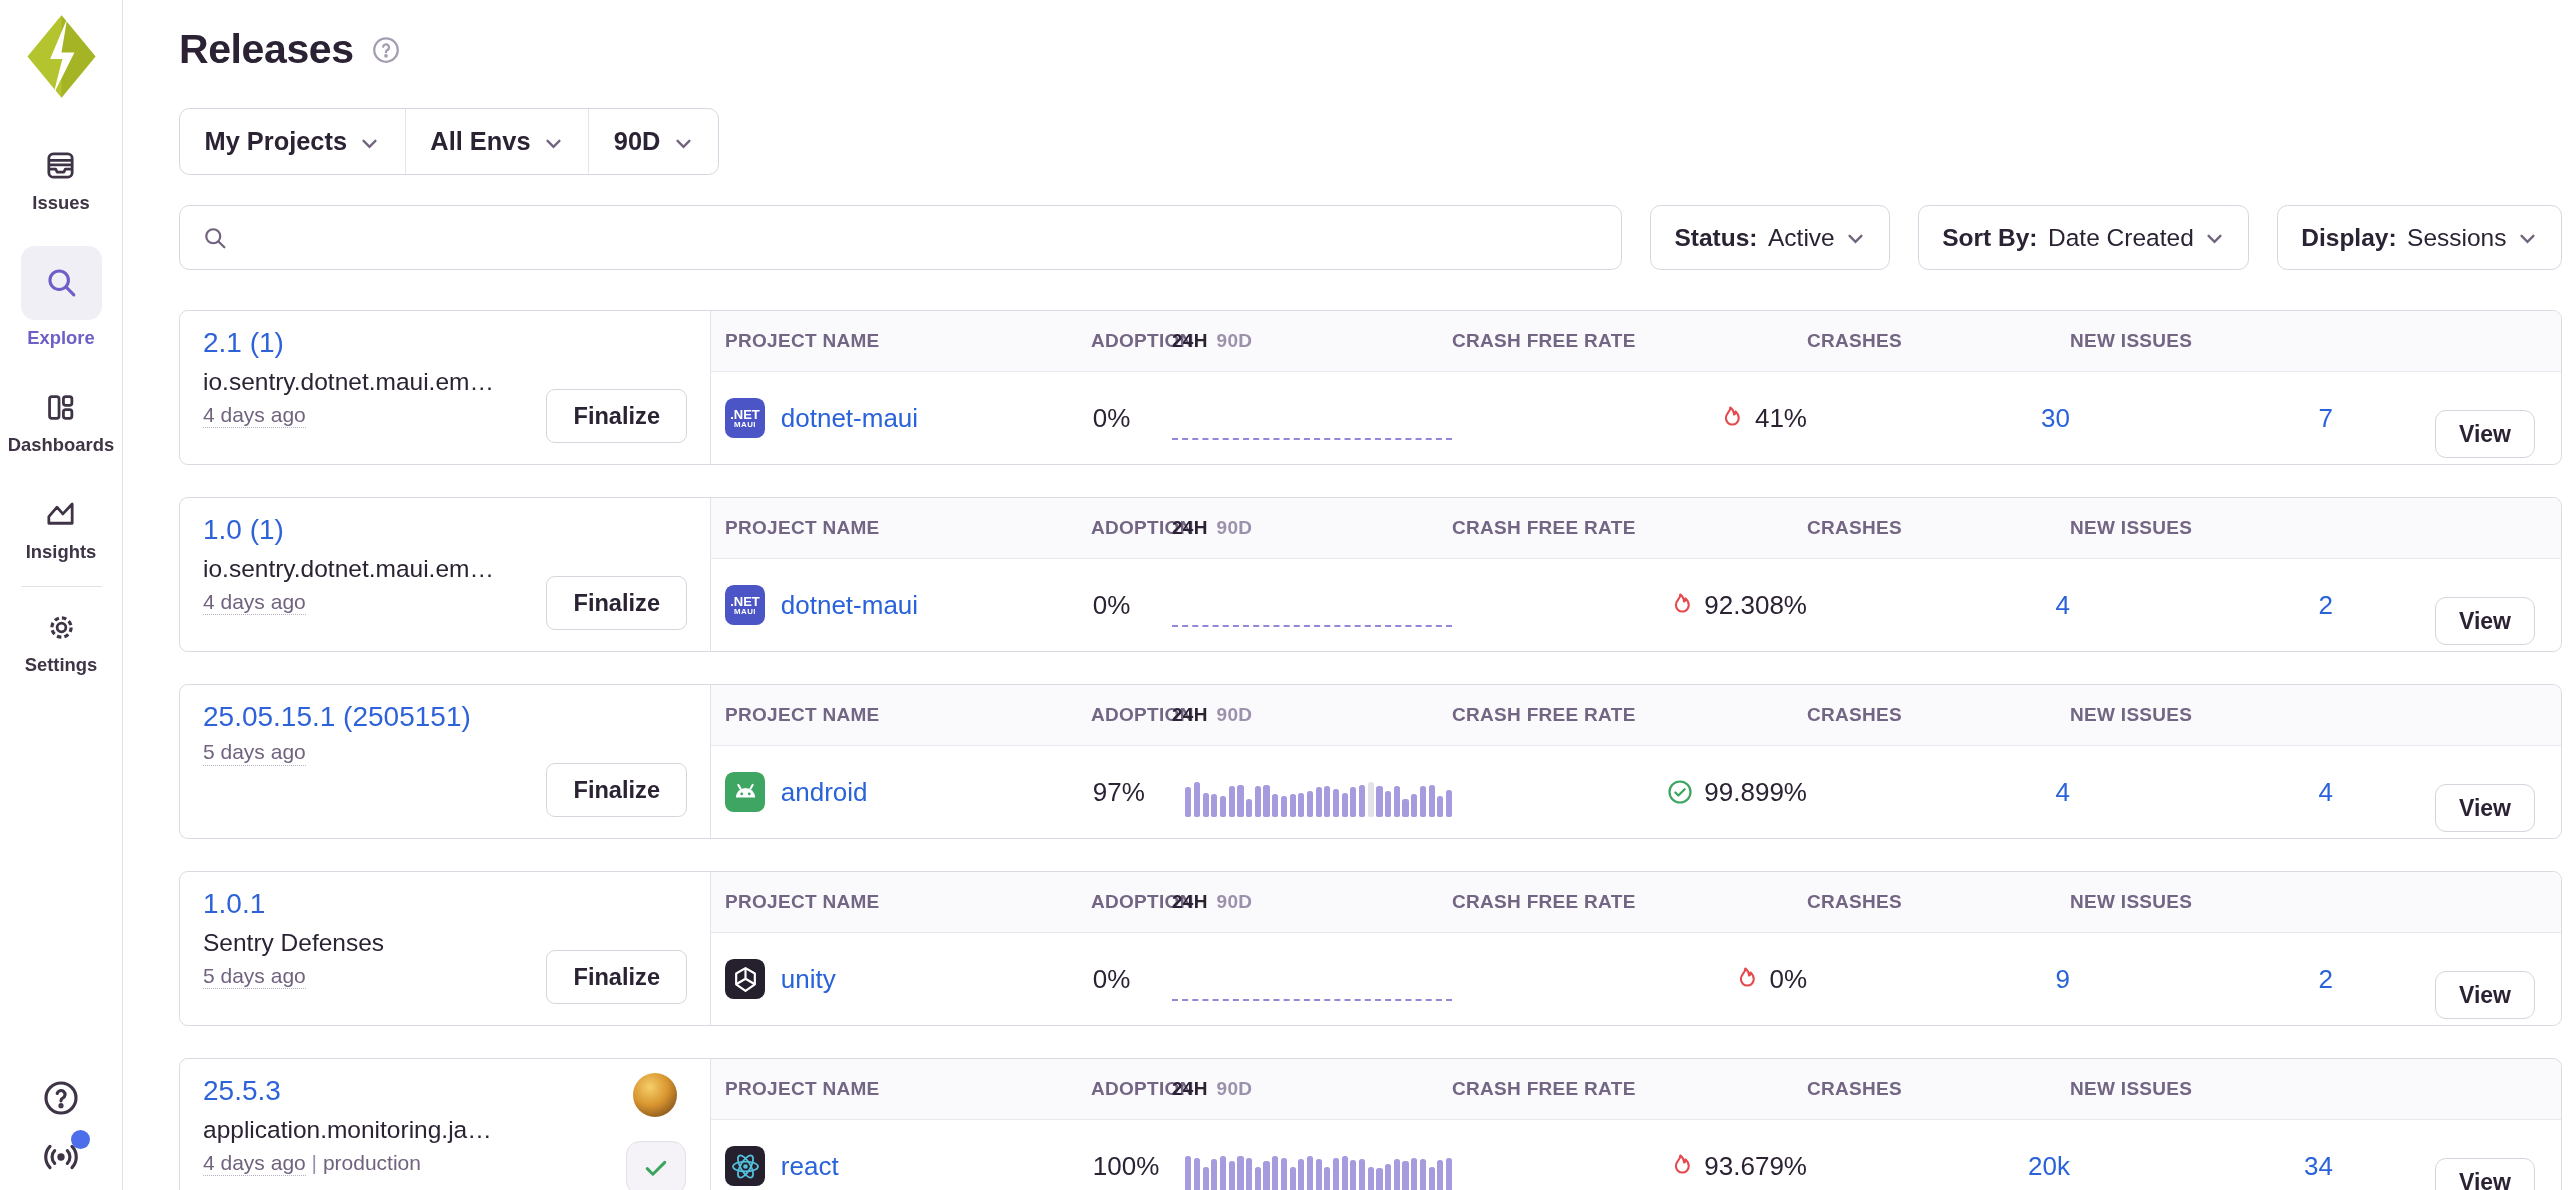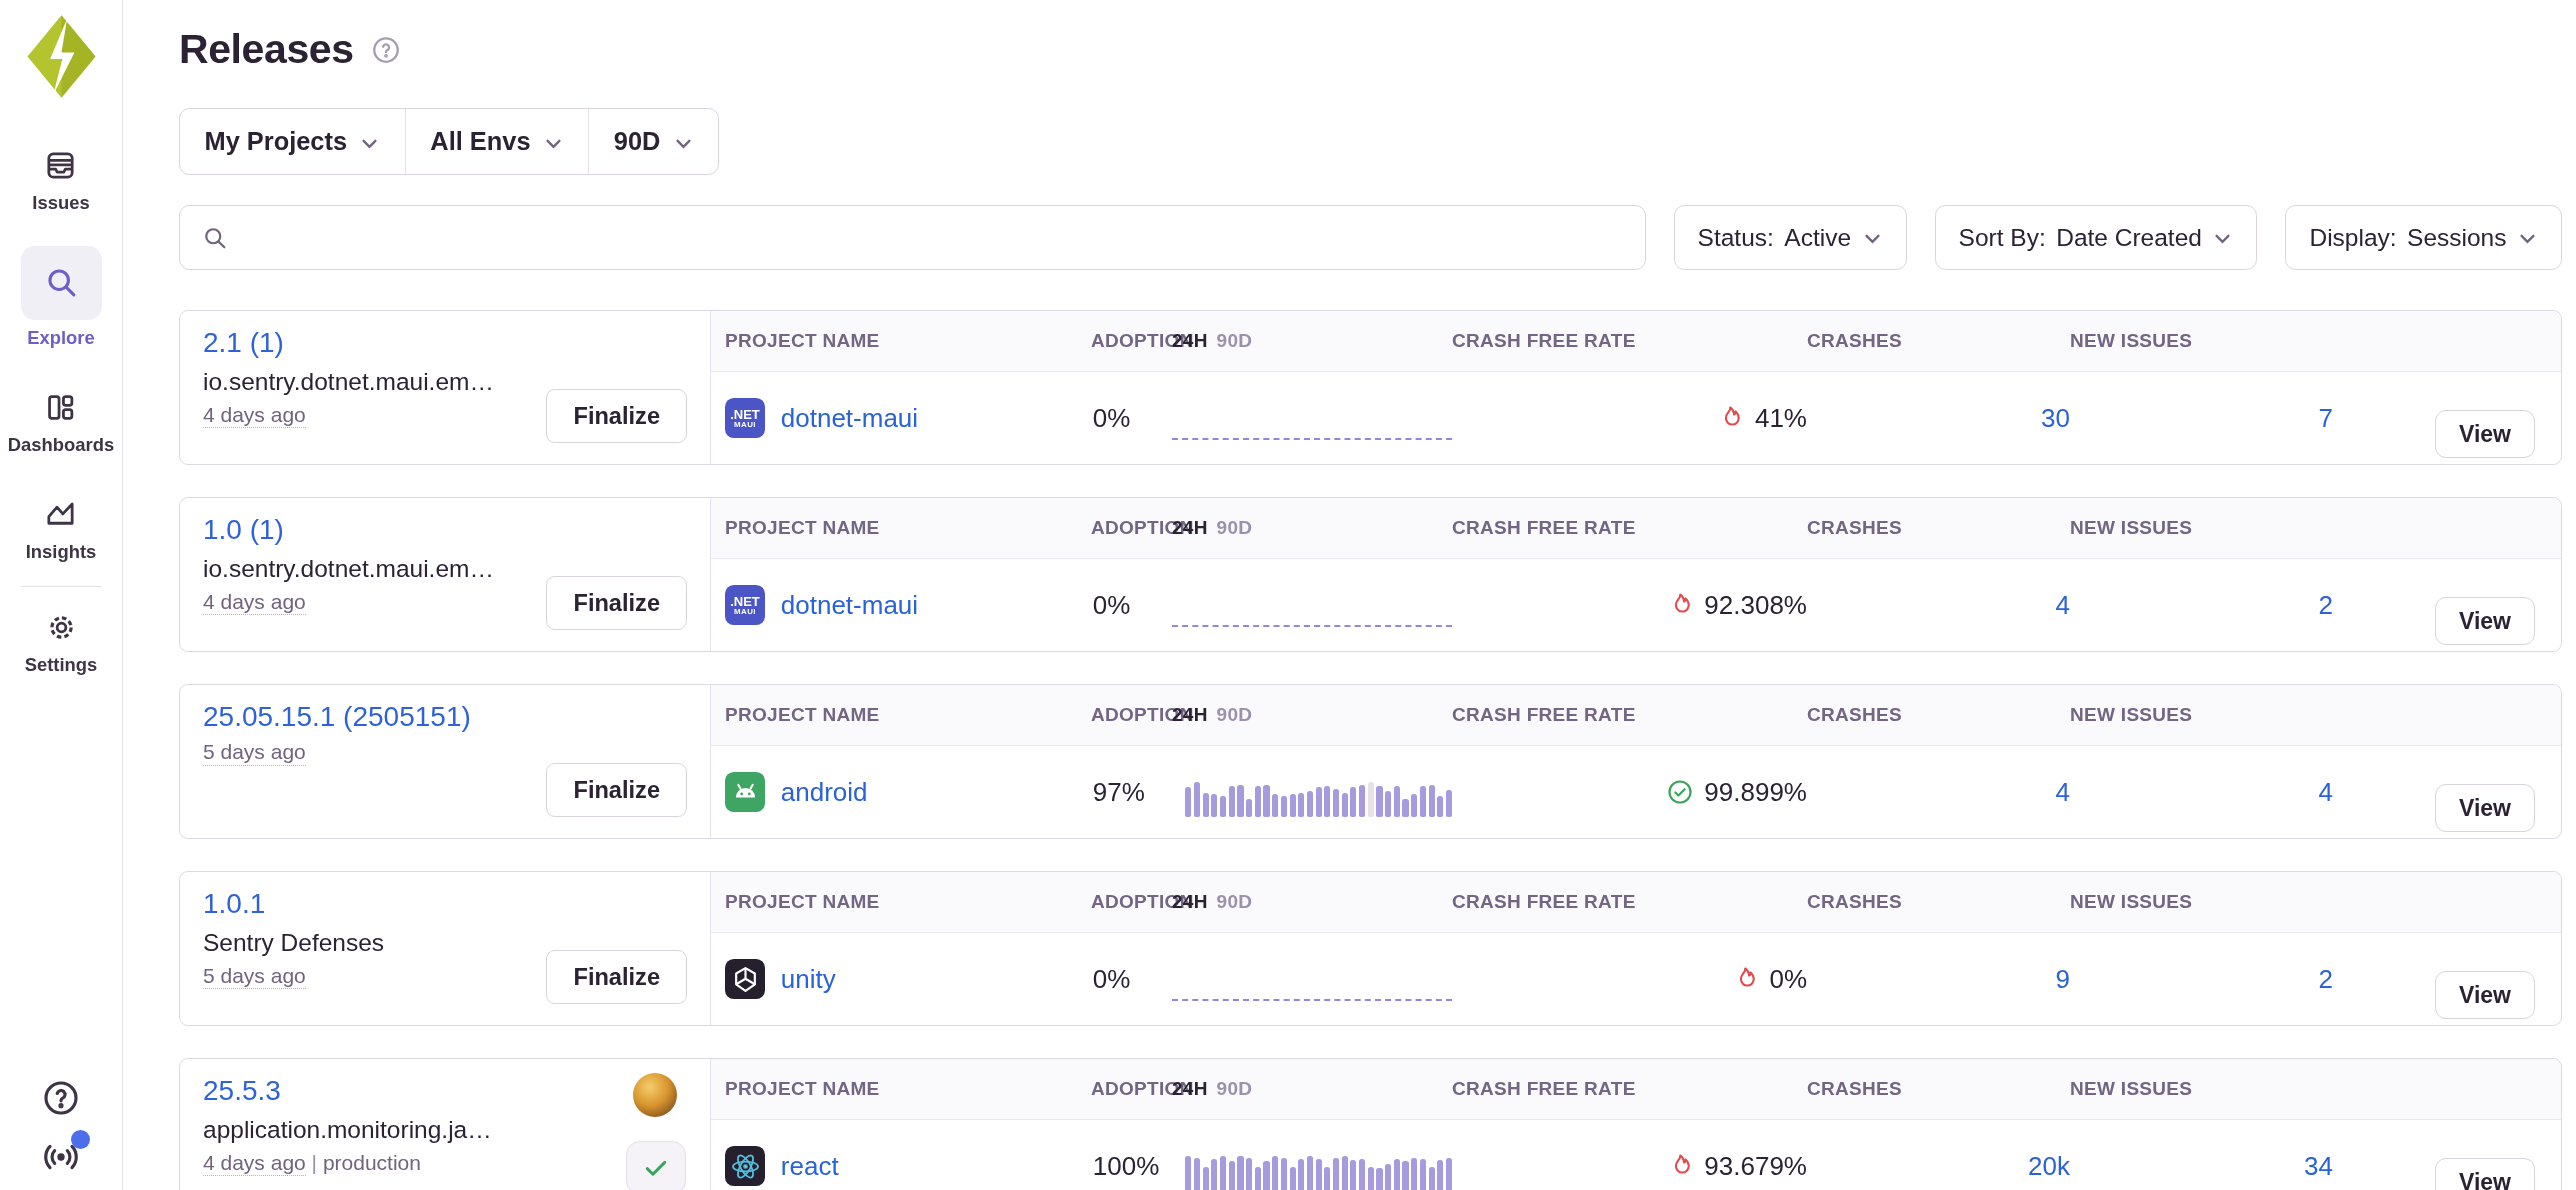--- a/index.html
+++ b/index.html
@@ -38,21 +38,21 @@
 
   .controls-row { margin-top:30px; display:flex; align-items:center; gap:28px; }
   .search-box { flex:1; height:65px; border:0.9px solid #d9d4df; border-radius:10.5px;
     display:flex; align-items:center; padding:0 21px; gap:14px; background:#fff; }
   .search-icon { width:28px; height:28px; color:#71637e; flex-shrink:0; }
   .search-box input { border:none; outline:none; flex:1; font-size:24.5px; color:#2b2233;
     font-family:"Liberation Sans", sans-serif; background:transparent; }
   .search-box input::placeholder { color:#8d819c; }
   .ctl-btn { height:65px; border:0.9px solid #d9d4df; border-radius:10.5px; background:#fff;
     display:flex; align-items:center; gap:10.5px; padding:0 23px; font-size:24.5px; cursor:pointer; }
-  .ctl-btn .lbl { font-weight:400; color:#2b2233; }
+  .ctl-btn .lbl { font-weight:700; color:#2b2233; }
   .ctl-btn .val { color:#2b2233; }
 
   
   .release-list { margin-top:40px; display:flex; flex-direction:column; gap:32px; }
   .card { display:flex; border:0.9px solid #ddd9e2; border-radius:8.8px; background:#fff; min-height:154px; }
   .card-left { width:531px; flex-shrink:0; border-right:0.9px solid #e4e1e8; padding:15.8px 23px; position:relative; }
   .ver-link { font-size:28px; color:#2e62d9; cursor:pointer; display:inline-block; }
   .pkg { margin-top:8.8px; font-size:24.5px; color:#2b2233; }
   .meta-line { margin-top:7px; font-size:21px; color:#71637e; }
   .created { border-bottom:1.8px dotted #b9b0c4; padding-bottom:1.8px; cursor:default; }

